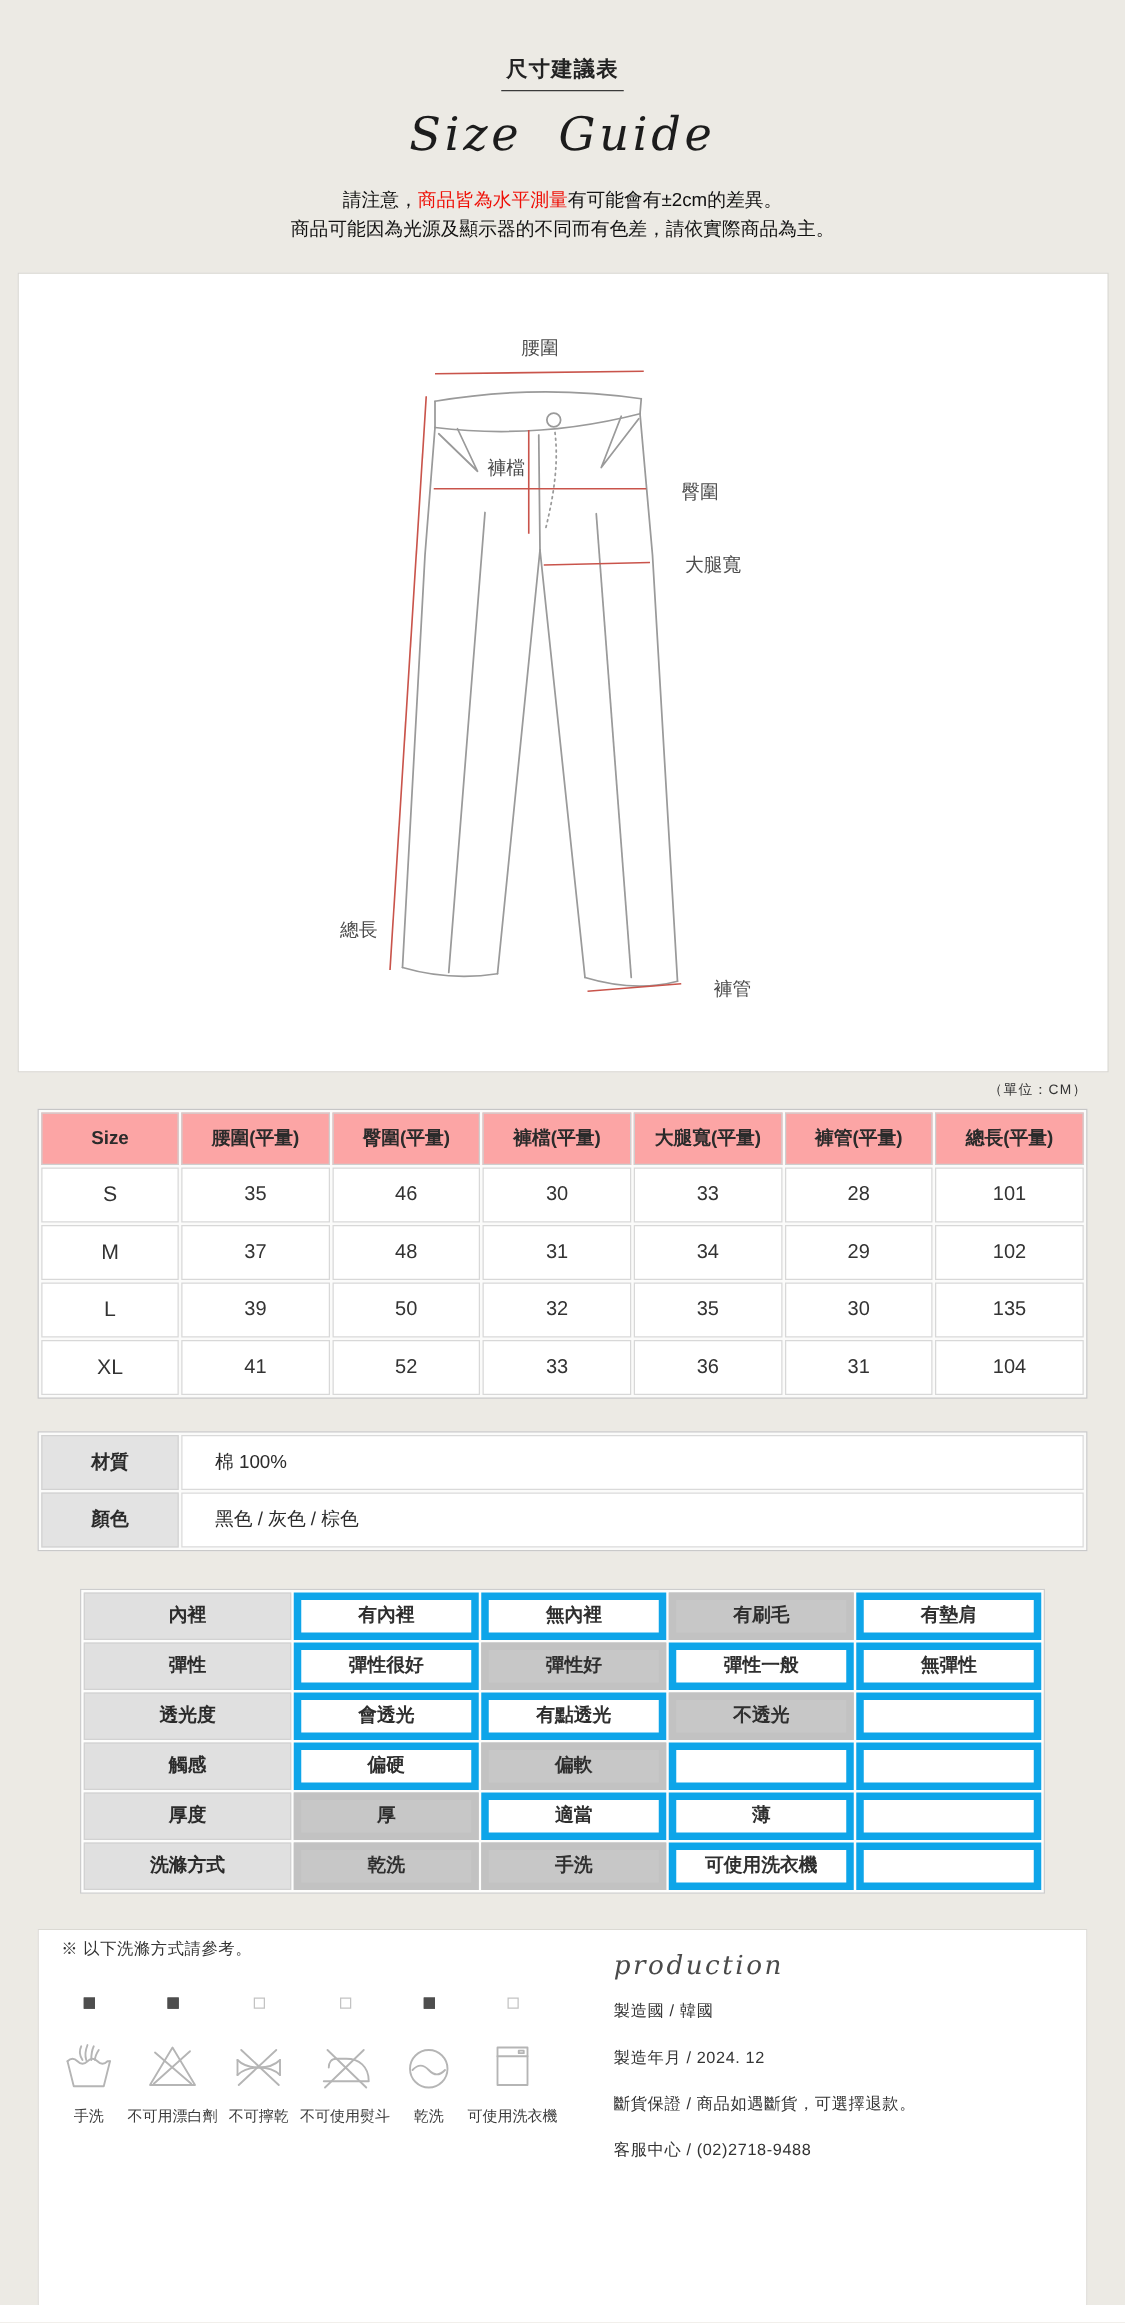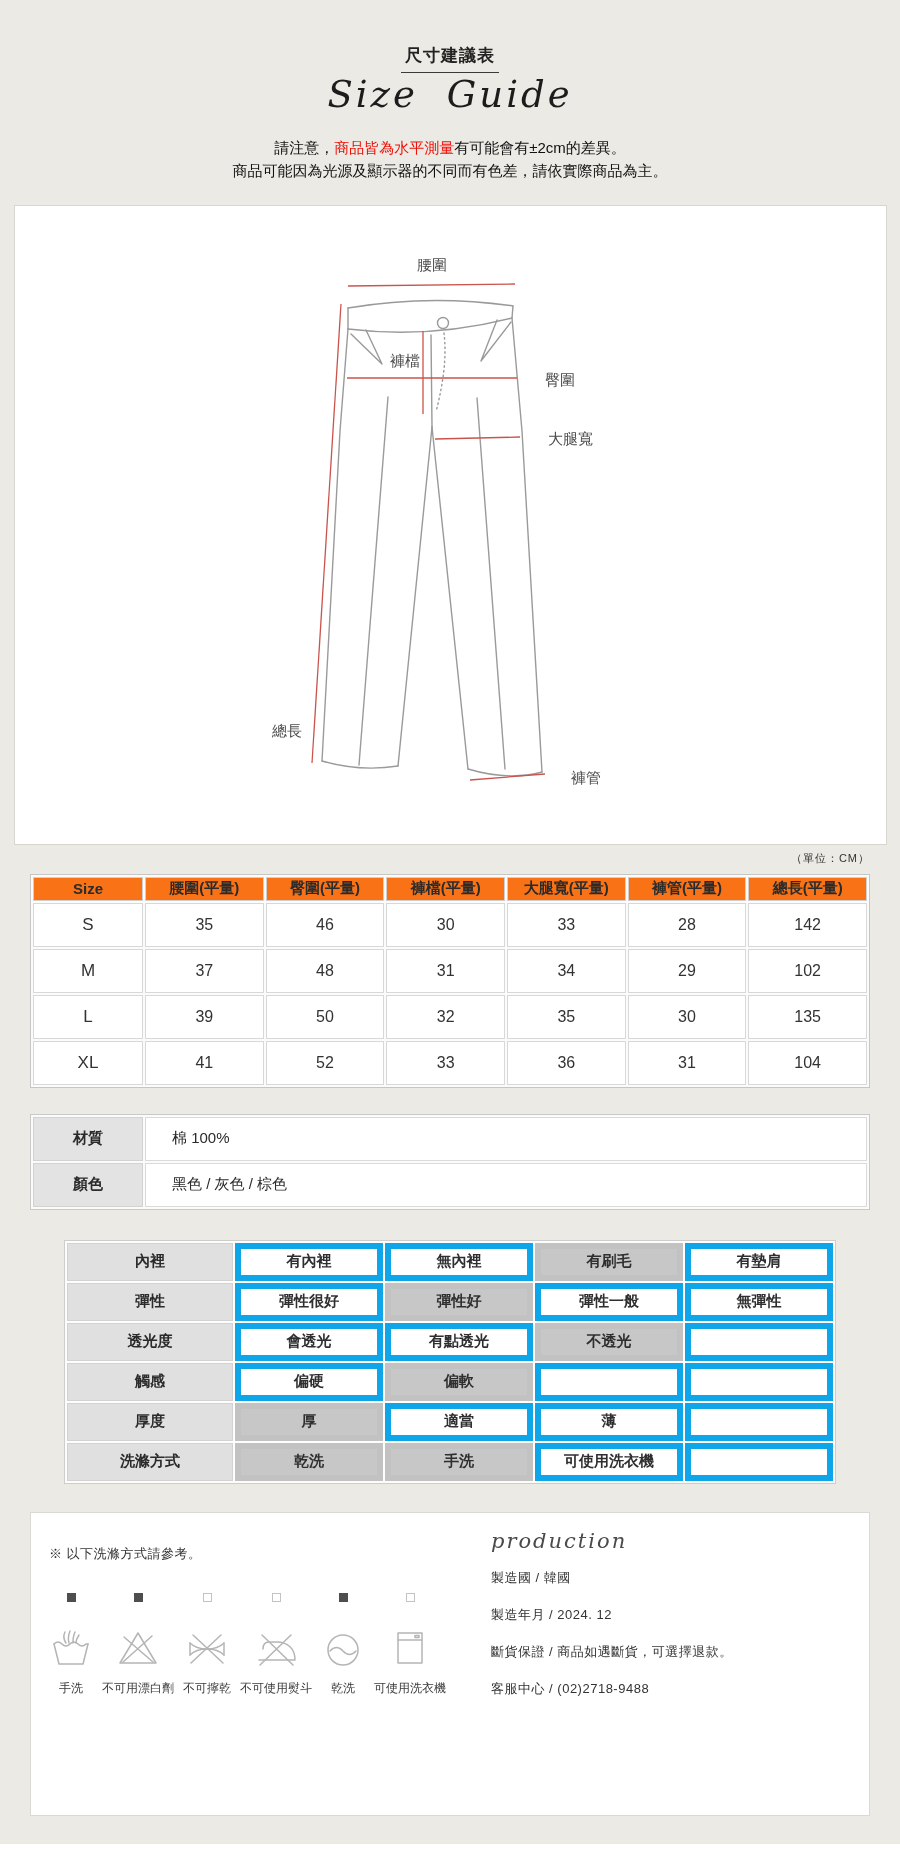--- a/index.html
+++ b/index.html
@@ -14,20 +14,21 @@
   }
   .header { text-align: center; padding-top: 44px; }
   .title-zh {
     display: inline-block;
     font-size: 17px; font-weight: bold; color: #222;
     border-bottom: 1px solid #3a3a3a;
     padding: 0 4px 5px 4px;
     letter-spacing: 1px;
   }
   .title-en {
+    margin-top: 13px;
     font-family: "DejaVu Serif", serif;
     font-style: italic;
     font-size: 37px; color: #1c1c1c;
     letter-spacing: 3px; word-spacing: 14px;
     font-weight: 500;
   }
   .notice { margin-top: 20px; font-size: 15px; font-weight: normal; line-height: 1.55; color: #111; }
   .notice .red { color: #ee0f06; }
 
   .panel {
@@ -35,21 +36,21 @@
     background: #ffffff; border: 1px solid #d8d6d0;
   }
   .diagram-panel { height: 640px; position: relative; }
   .diagram-panel svg { position: absolute; left: 0; top: 0; }
 
   .unit-note { width: 840px; margin: 6px auto 0; text-align: right; font-size: 11px; color: #333; letter-spacing: 1px; }
 
   table { border-collapse: separate; border-spacing: 2px; table-layout: fixed; }
   .size-table { width: 840px; margin: 8px auto 0; background: #fbfbfa; border: 1px solid #c6c6c6; }
   .size-table th {
-    background: #f97316; height: 24px; font-size: 15px; font-weight: bold;
+    background: #fca5a5; height: 42px; font-size: 15px; font-weight: bold;
     border: 1px solid #cfcfcf; color: #2b2b2b; 
   }
   .size-table td {
     background: #ffffff; height: 44px; font-size: 16px; font-weight: 300;
     border: 1px solid #d8d8d8; color: #333; text-align: center;
   }
   .size-table td.size-name { font-size: 17px; font-weight: 400; }
 
   .info-table { width: 840px; margin: 26px auto 0; background: #fbfbfa; border: 1px solid #c9c9c9; }
   .info-table th {
@@ -70,21 +71,21 @@
     background: #ffffff; height: 38px; font-size: 15px; font-weight: 600;
     border: 6px solid #0ea5e9; text-align: center; color: #2f2f2f;
   }
   .feature-table td.hl { background: #c7c7c7; border-color: #c2c2c2; }
 
   .bottom-panel {
     width: 840px; margin: 28px auto 0; height: 304px;
     background: #ffffff; border: 1px solid #dbd9d3;
     display: flex;
   }
-  .care-col { width: 432px; padding: 32px 0 0 18px; }
+  .care-col { width: 432px; padding: 6px 0 0 18px; }
   .care-note { font-size: 13px; color: #333; letter-spacing: 0.5px; }
   .care-items { display: flex; margin-top: 30px; }
   .care-item { display: flex; flex-direction: column; align-items: center; margin-right: 9px; }
   .care-item:last-child { margin-right: 0; }
   .care-box { width: 9px; height: 9px; margin-bottom: 24px; }
   .care-box.checked { background: #4e4e4e; border: 1px solid #4e4e4e; }
   .care-box.unchecked { background: #ffffff; border: 1px solid #c3c3c3; }
   .care-icon { width: 44px; height: 44px; }
   .care-label { margin-top: 10px; font-size: 12px; color: #3a3a3a; white-space: nowrap; }
 
@@ -175,21 +176,21 @@
       </tr>
     </thead>
   <tbody>
       <tr>
         <td class="size-name">S</td>
         <td>35</td>
         <td>46</td>
         <td>30</td>
         <td>33</td>
         <td>28</td>
-        <td>142</td>
+        <td>101</td>
       </tr>
       <tr>
         <td class="size-name">M</td>
         <td>37</td>
         <td>48</td>
         <td>31</td>
         <td>34</td>
         <td>29</td>
         <td>102</td>
       </tr>

